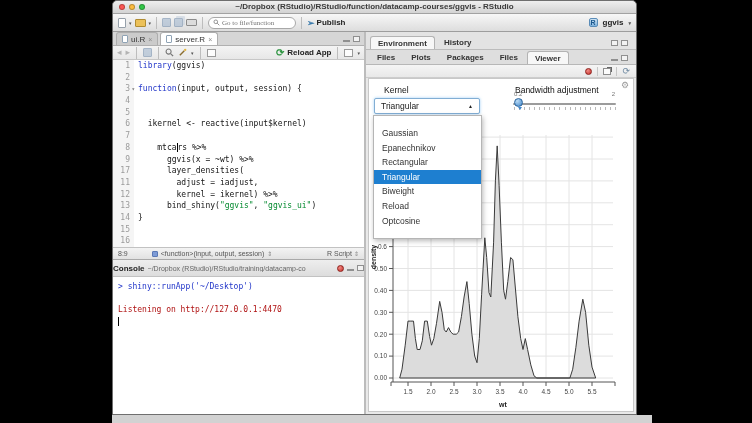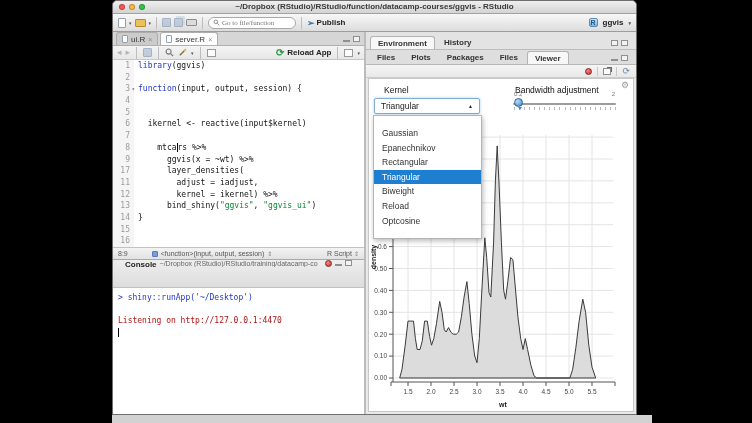--- a/index.html
+++ b/index.html
@@ -52,21 +52,21 @@
   .ltext{padding-left:4px}
   .pl{color:#141414}.kw{color:#2236c9}.str{color:#048a2f}
   .caret{display:inline-block;width:1px;height:9px;background:#000;vertical-align:middle}
   .estatus{position:absolute;bottom:0;left:0;right:0;height:12px;background:linear-gradient(#f3f3f3,#e2e2e2);border-top:1px solid #c2c2c2;display:flex;align-items:center;padding:0 5px;font-size:7px;color:#555}
   .scope{display:flex;align-items:center;gap:3px;margin-left:24px}
   .scope-icon{width:6px;height:6px;background:#7d9bd6;border-radius:1px;border:1px solid #5b79b5}
   .updn{font-size:6px;color:#888}
   .rscript{margin-left:auto;display:flex;gap:2px;align-items:center}
   
   .console-pane{position:absolute;top:258px;left:0;width:251px;height:157px;background:#fff}
-  .ctitle{height:29px;background:linear-gradient(#eeeeee,#dddddd);border-bottom:1px solid #c2c2c2;border-top:1px solid #a9a9a9;display:flex;align-items:flex-start;padding:0 12px;gap:3px}
+  .ctitle{height:18px;background:linear-gradient(#eeeeee,#dddddd);border-bottom:1px solid #c2c2c2;border-top:1px solid #a9a9a9;display:flex;align-items:center;padding:0 0;gap:3px}
   .clabel{font-size:8px;font-weight:bold;color:#222}
   .cpath{font-size:7px;color:#666;white-space:nowrap;overflow:hidden;flex:1}
   .stopdot{width:7px;height:7px;border-radius:50%;background:radial-gradient(circle at 35% 30%,#f08a84,#c6312b);border:.5px solid #8e1f1a;flex:none}
   .cbody{padding:4px 5px;font-family:"DejaVu Sans Mono",monospace;font-size:8px;line-height:11.5px}
   .cin{color:#2236c9}.cmsg{color:#b01313}
   .cline{white-space:pre;min-height:11.5px}
   
   .env-pane{position:absolute;top:31px;left:253px;right:0;height:18px;background:#e3e3e3;border-bottom:1px solid #bcbcbc;display:flex;align-items:flex-end;padding:0 4px}
   .rtab{height:13px;display:flex;align-items:center;padding:0 7px;font-size:8px;color:#333;font-weight:bold;background:transparent;border-radius:3px 3px 0 0;margin-right:2px}
   .rtab.active{background:#f7f7f7;border:1px solid #b3b3b3;border-bottom:none}

